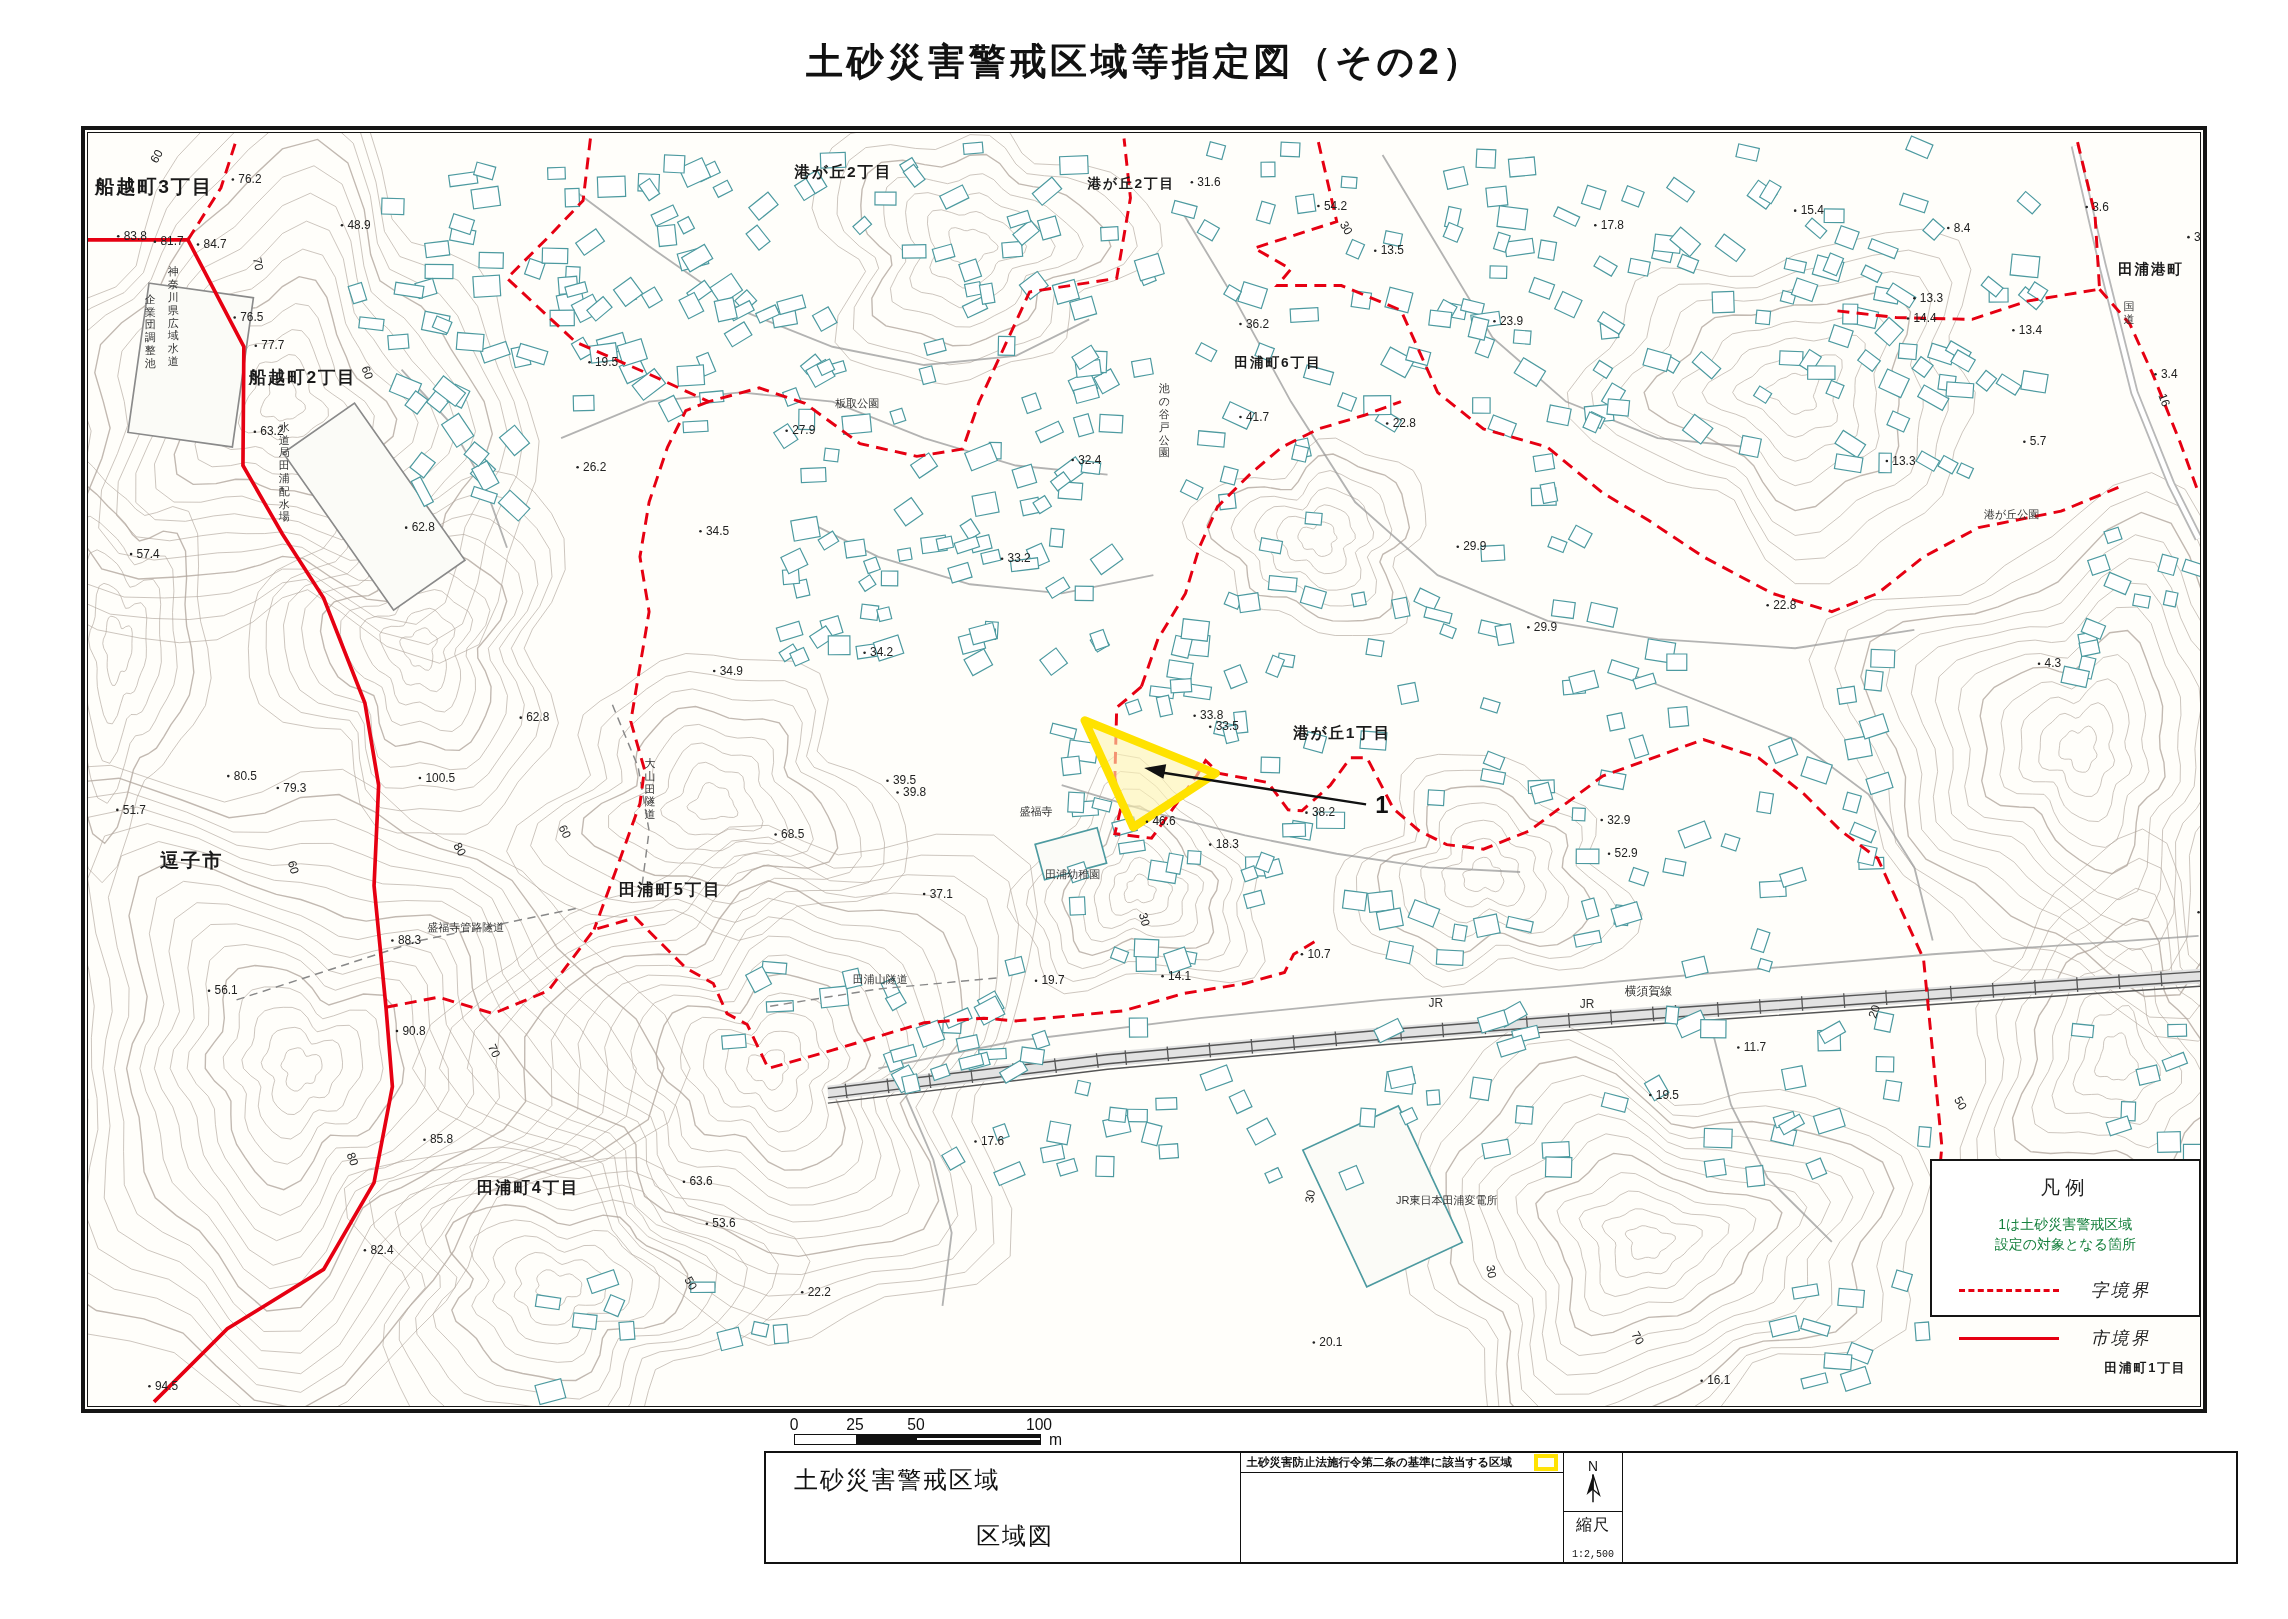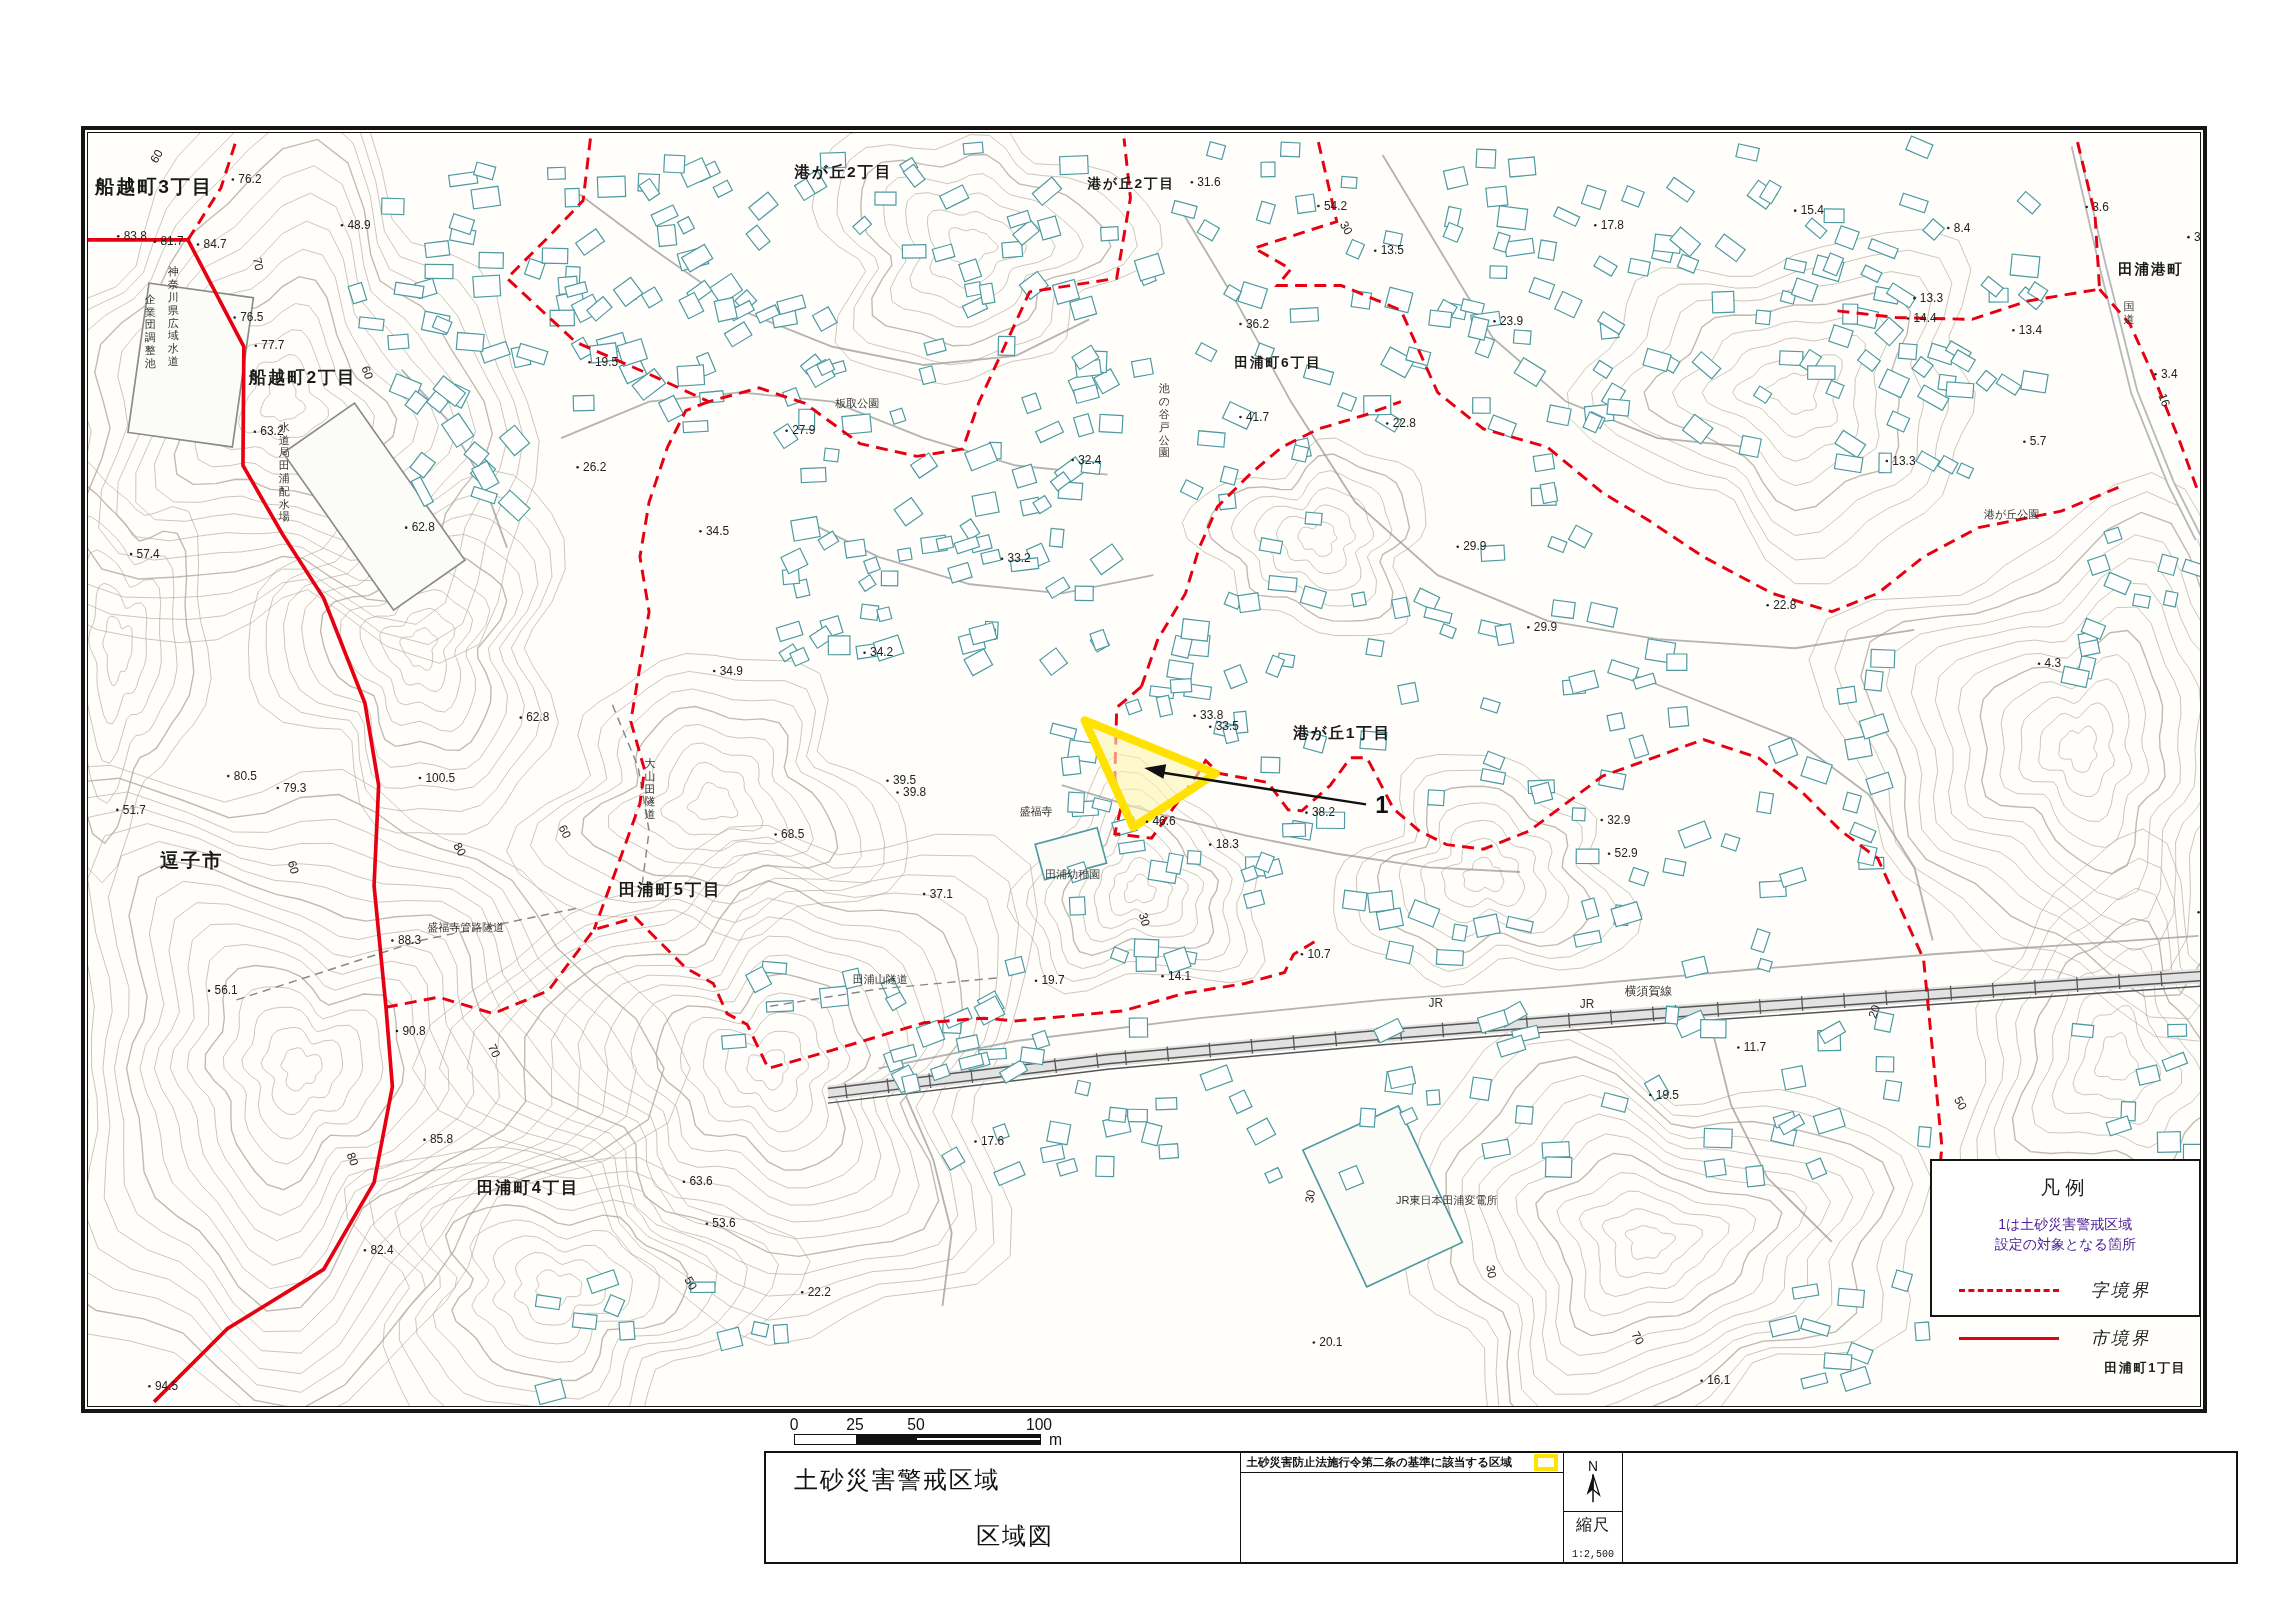--- a/index.html
+++ b/index.html
@@ -10,21 +10,21 @@
   .map-frame{position:absolute;left:81px;top:126px;width:2126px;height:1287px;
          border:4.6px solid #151515;background:#fffefa;box-sizing:border-box;}
   .map-inner{position:absolute;inset:1.8px;border:1.8px solid #151515;overflow:hidden;}
   #map{position:absolute;left:0;top:0;width:100%;height:100%;}
   
   .legend-box{position:absolute;left:1842px;top:1026px;width:271px;height:158px;
          background:#fff;border:2.8px solid #151515;box-sizing:border-box;z-index:6;
          padding:13px 18.5px 0 18.5px;}
   .legend-title{text-align:center;font-size:19.4px;letter-spacing:5.5px;color:#222;}
   .legend-note{margin-top:13px;text-align:center;font-size:14px;line-height:1.45;
-         white-space:pre-line;color:#4c1d95;}
+         white-space:pre-line;color:#15803d;}
   .legend-row{display:flex;align-items:center;margin-top:24px;font-style:italic;}
   .legend-line{width:100px;height:0;margin-left:9.2px;}
   .legend-line.dashed{border-top:3.7px dashed #e60012;}
   .legend-line.solid{border-top:3.7px solid #e60012;}
   .legend-row span{margin-left:31px;font-size:17.5px;letter-spacing:2.8px;color:#222;}
   
   .scalebar{position:absolute;left:783px;top:1416px;width:295px;height:41px;}
   .scalebar .ticks{position:relative;height:17.5px;font-size:15.7px;color:#111;}
   .scalebar .ticks span{position:absolute;transform:translateX(-50%);}
   .bar{position:relative;margin-left:11px;width:245px;height:9.2px;border:1.5px solid #111;
@@ -53,20 +53,21 @@
         white-space:pre-line;line-height:1.15;padding:0 1.8px;}
   .cellD > div.r1{border-top:none;}
   .cellD > div.c1{border-left:none;}
   .cellD .small{font-size:12px;}
 </style>
 </head>
 <body>
 
 <div class="sheet">
 
+  <div class="page-title">土砂災害警戒区域等指定図（その2）</div>
 
   <div class="map-frame">
     <div class="map-inner">
       <svg id="map" viewBox="88 136 2304 1394" preserveAspectRatio="none" xmlns="http://www.w3.org/2000/svg">
           <g>
             <path d="M321.3,430.0L324.7,433.8L325.2,438.0L322.8,441.2L319.3,443.3L316.3,445.2L313.9,447.2L311.2,448.7L308.1,449.1L305.2,449.0L302.6,449.6L300.0,450.9L297.1,451.3L294.6,449.9L292.5,447.5L290.3,446.2L286.7,446.5L282.0,446.8L277.8,445.3L276.1,441.7L276.7,437.3L278.3,433.4L279.7,430.0L281.4,427.1L283.6,424.8L285.6,422.9L286.4,420.6L285.9,416.9L285.8,412.4L287.4,408.9L290.6,407.8L294.0,408.1L297.0,407.9L300.0,406.3L303.4,404.8L306.8,405.2L309.5,407.7L311.4,410.9L313.0,413.8L314.4,416.6L314.9,419.7L314.5,422.9L314.8,425.3L317.1,427.4Z" fill="none" stroke="#b3a89f" stroke-width="0.9" opacity="0.8"></path>
             <path d="M343.5,430.0L349.9,437.7L350.2,445.8L344.8,452.0L337.7,456.0L332.1,459.9L327.7,464.4L322.7,468.0L316.6,469.2L310.6,468.9L305.3,469.6L300.0,471.4L294.4,471.7L289.4,468.8L285.3,464.5L280.6,462.5L273.0,463.5L263.1,464.3L255.0,461.1L252.0,453.5L253.9,444.5L257.5,436.6L260.5,430.0L263.2,424.3L266.9,419.6L270.5,415.5L271.9,410.6L271.3,403.3L271.6,394.7L275.1,388.4L281.6,386.6L288.3,387.2L294.1,386.1L300.0,382.2L306.9,378.5L313.9,379.3L319.3,384.7L322.8,391.9L325.6,398.3L328.0,404.0L329.0,410.0L328.9,415.8L330.0,420.5L335.3,424.6Z" fill="none" stroke="#b3a89f" stroke-width="0.9" opacity="0.8"></path>
             <path d="M366.6,430.0L375.3,441.6L374.6,453.5L365.8,462.3L355.3,468.1L347.5,474.3L341.8,481.8L334.7,488.1L325.6,490.2L316.3,489.6L308.0,489.6L300.0,491.1L291.8,490.9L284.5,486.7L278.2,481.2L270.6,479.2L258.6,481.4L243.6,482.5L231.7,477.2L228.1,465.3L231.9,451.5L237.8,439.6L241.9,430.0L245.2,421.5L249.6,414.1L254.4,407.6L256.7,400.1L256.4,389.4L257.5,377.4L263.4,368.8L273.0,366.4L282.8,367.0L291.2,364.4L300.0,357.3L310.5,351.2L321.2,352.5L329.1,361.5L333.9,373.3L337.5,383.5L340.8,392.0L342.7,400.5L343.4,408.7L346.1,415.5L354.4,421.6Z" fill="none" stroke="#b3a89f" stroke-width="0.9" opacity="0.8"></path>
             <path d="M390.1,430.0L400.3,445.5L398.2,461.0L385.9,472.1L372.2,479.9L363.0,488.6L356.3,499.8L347.3,509.1L335.0,512.3L322.0,510.6L310.6,509.1L300.0,509.8L289.4,509.0L279.8,504.1L271.1,498.0L260.1,496.6L243.4,500.1L223.3,501.4L208.2,493.4L204.7,476.8L211.0,458.1L219.1,442.5L223.9,430.0L226.9,418.7L231.5,408.4L237.3,399.2L240.8,389.1L241.5,375.5L244.0,360.5L252.2,350.1L264.8,347.2L277.3,347.1L288.2,342.1L300.0,331.3L314.4,322.7L328.7,325.1L338.9,338.4L344.6,355.4L348.7,369.6L353.0,380.7L356.3,391.2L358.4,401.4L363.2,410.1L374.6,418.5Z" fill="none" stroke="#b3a89f" stroke-width="0.9" opacity="0.8"></path>
             <path d="M413.7,430.0L424.7,449.3L420.7,468.1L405.0,481.5L388.8,491.3L378.7,503.2L371.5,518.6L360.6,531.2L344.6,535.0L327.7,531.5L313.1,527.8L300.0,527.2L287.1,526.1L275.1,521.1L263.7,515.3L249.1,515.0L227.6,519.8L202.7,520.6L184.9,509.5L182.1,487.8L191.1,464.4L201.2,445.3L206.0,430.0L207.9,415.8L212.3,402.4L219.3,390.4L224.5,377.9L226.8,361.9L231.0,344.5L241.6,332.4L256.9,328.6L271.9,327.2L285.1,319.0L300.0,304.1L318.3,293.3L336.3,297.3L348.5,315.9L354.7,338.5L359.2,356.6L364.7,369.8L370.0,381.7L374.2,393.6L381.3,404.4L395.6,415.2Z" fill="none" stroke="#b3a89f" stroke-width="1.5" opacity="0.8"></path>

